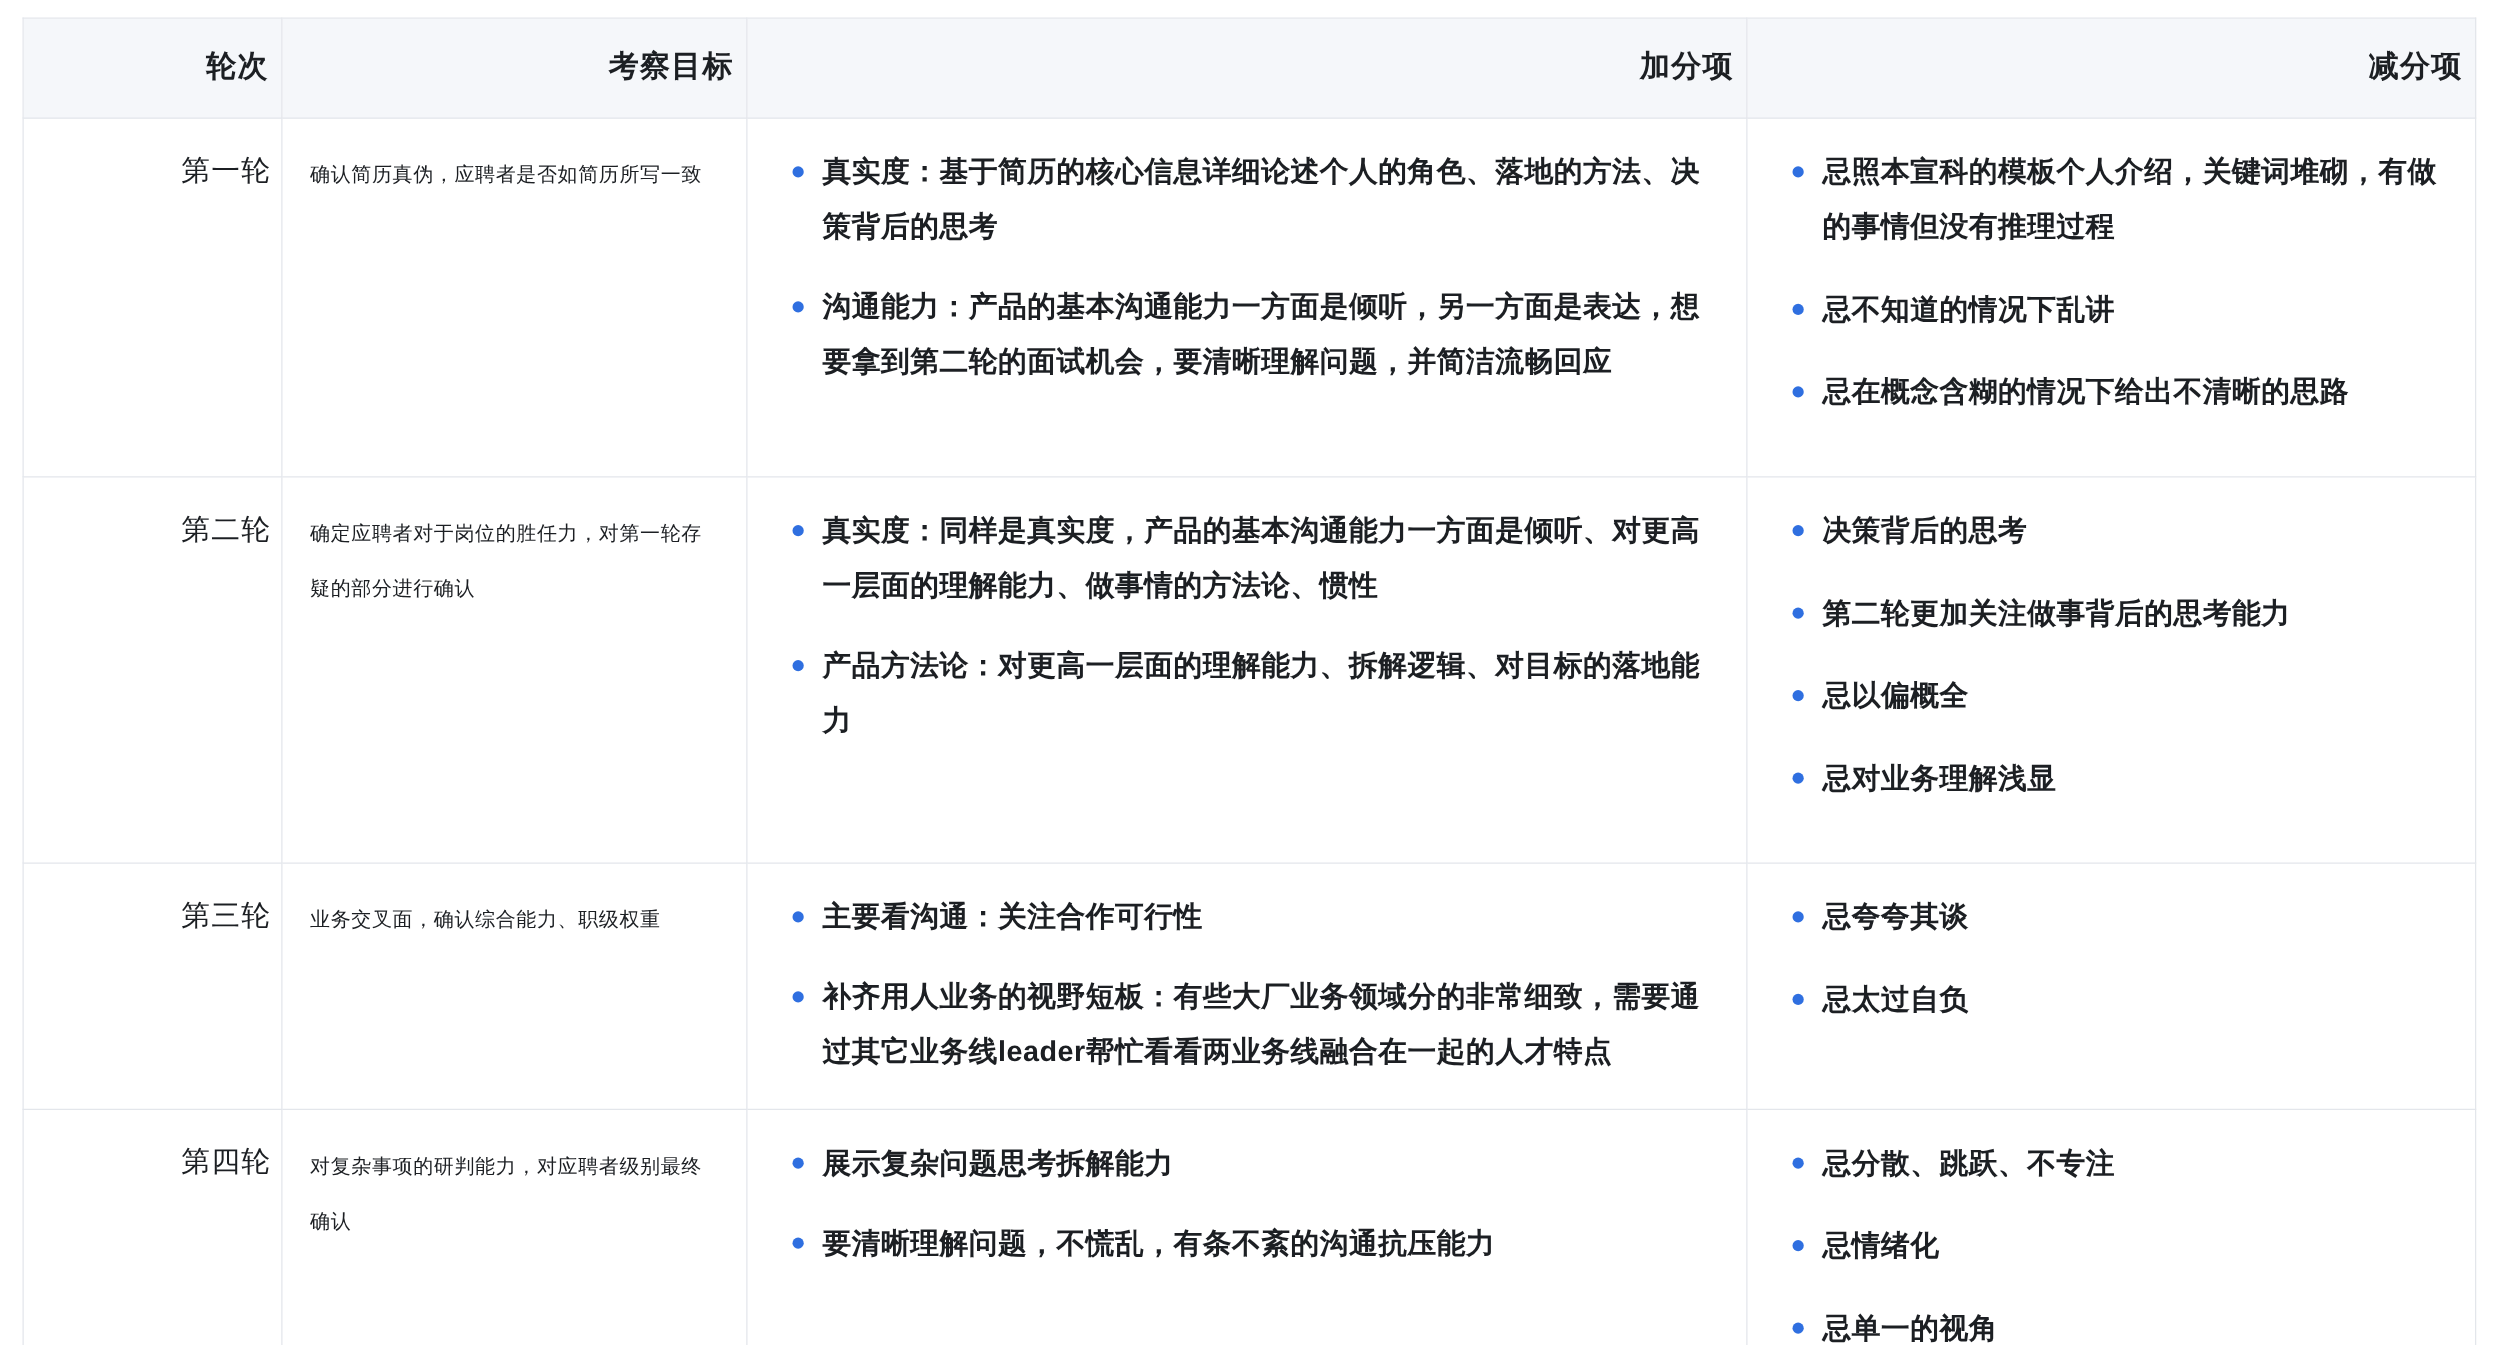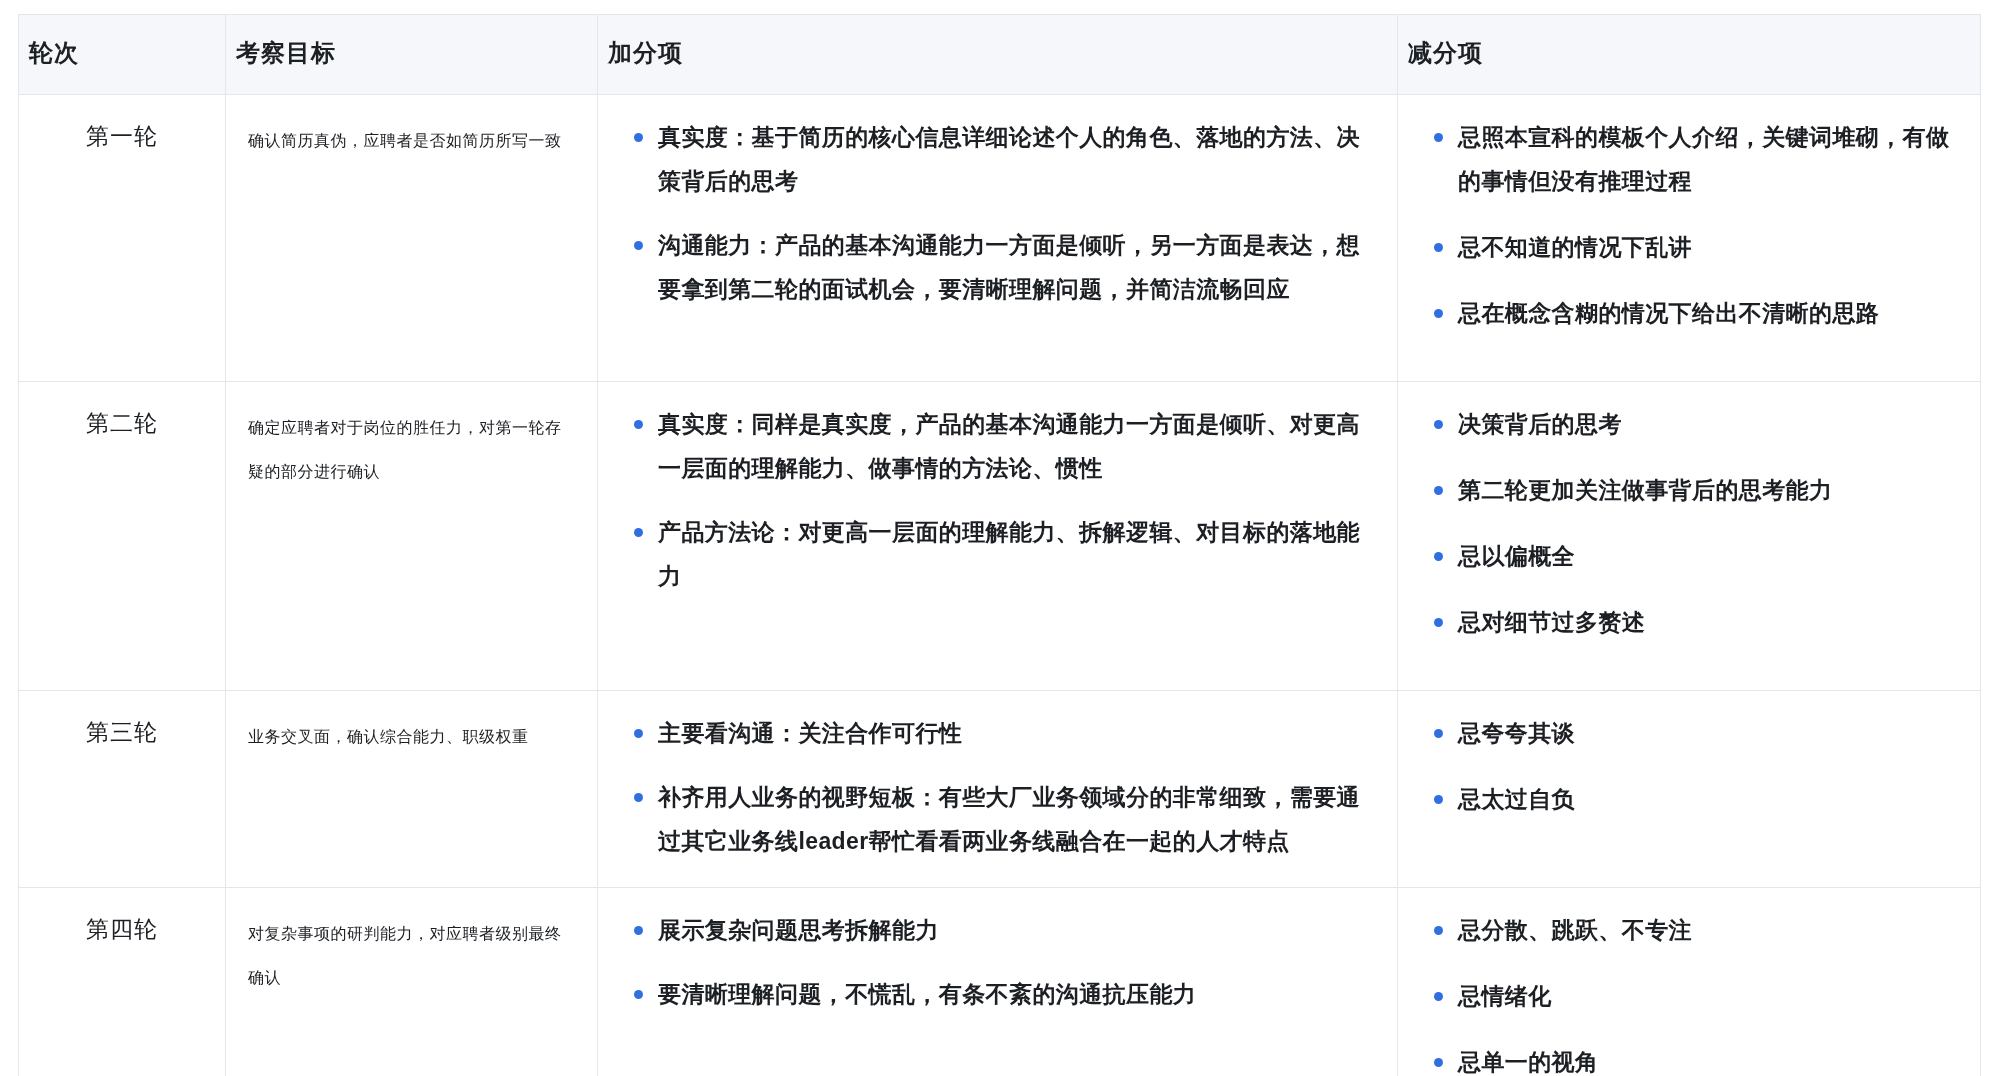--- a/index.html
+++ b/index.html
@@ -28,32 +28,32 @@
   table.matrix th, table.matrix td {
     border: 1px solid #e3e6eb;
     vertical-align: top;
     box-sizing: border-box;
   }
   thead th {
     background: #f5f7fa;
     font-size: 24px;
     font-weight: bold;
     color: #1c1f23;
-    text-align: left;
+    text-align: right;
     padding: 22px 10px;
     letter-spacing: 1px;
     height: 80px;
   }
   col.c-round  { width: 207px; }
   col.c-goal   { width: 372px; }
   col.c-plus   { width: 800px; }
   col.c-minus  { width: 583px; }
 
   td.round {
-    text-align: center;
+    text-align: right;
     font-size: 23px;
     color: #1c1f23;
     padding: 26px 8px 26px 8px;
     letter-spacing: 1px;
   }
   td.goal {
     font-size: 16px;
     line-height: 44px;
     color: #1c1f23;
     padding: 24px 26px 26px 22px;
@@ -135,21 +135,21 @@
           <ul class="bullets">
             <li><span class="dot"></span><span>真实度：同样是真实度，产品的基本沟通能力一方面是倾听、对更高一层面的理解能力、做事情的方法论、惯性</span></li>
             <li><span class="dot"></span><span>产品方法论：对更高一层面的理解能力、拆解逻辑、对目标的落地能力</span></li>
           </ul>
         </td>
         <td class="list minus">
           <ul class="bullets">
             <li><span class="dot"></span><span>决策背后的思考</span></li>
             <li><span class="dot"></span><span>第二轮更加关注做事背后的思考能力</span></li>
             <li><span class="dot"></span><span>忌以偏概全</span></li>
-            <li><span class="dot"></span><span>忌对细节过多赘述</span></li>
+            <li><span class="dot"></span><span>忌对业务理解浅显</span></li>
           </ul>
         </td>
       </tr>
 
       <tr>
         <td class="round">第三轮</td>
         <td class="goal">业务交叉面，确认综合能力、职级权重</td>
         <td class="list plus">
           <ul class="bullets">
             <li><span class="dot"></span><span>主要看沟通：关注合作可行性</span></li>

